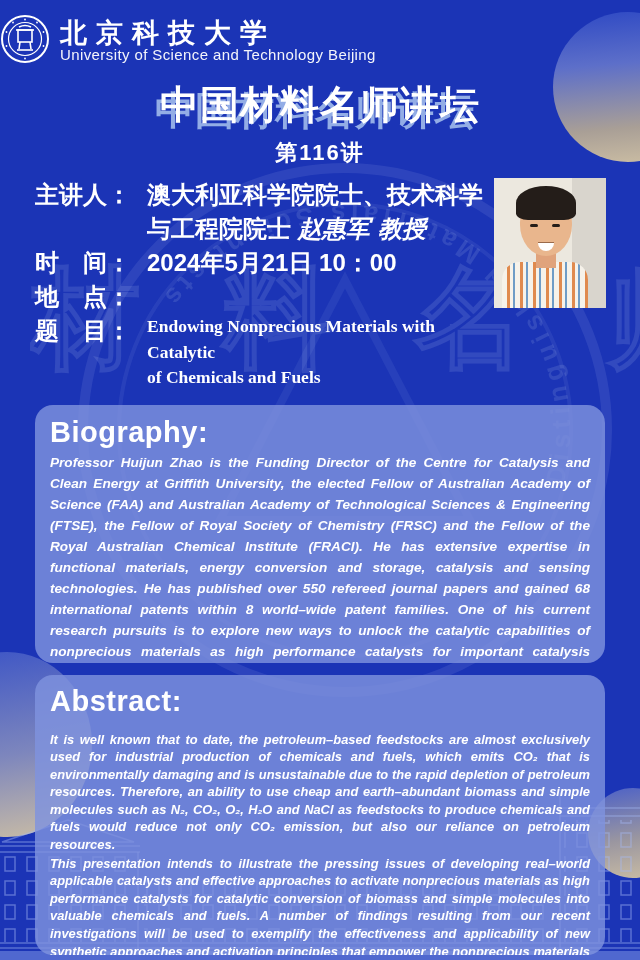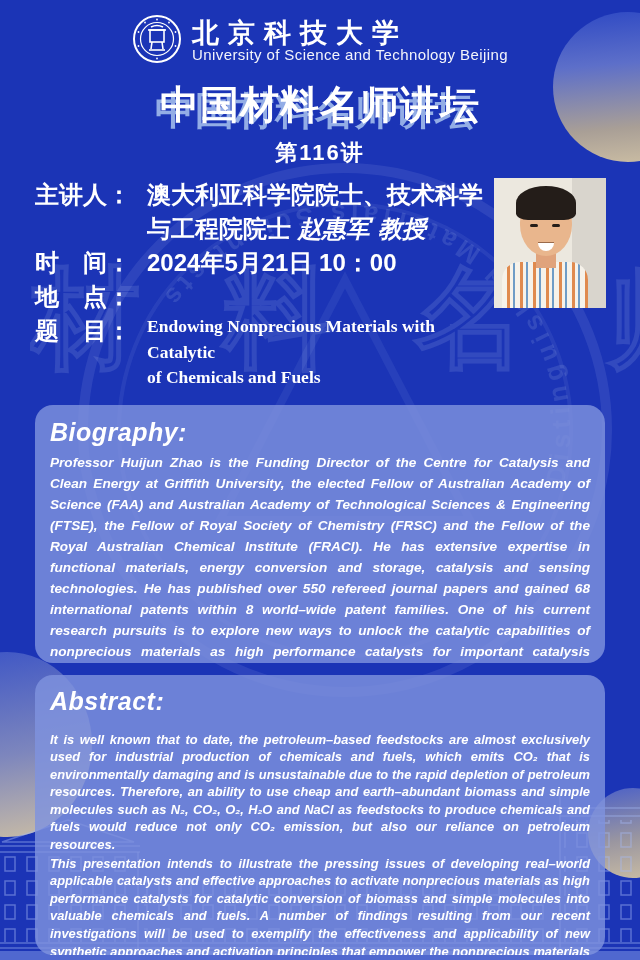--- a/index.html
+++ b/index.html
@@ -22,21 +22,21 @@
   .watermark-chars{
     position:absolute;left:30px;top:245px;width:610px;z-index:1;
     font-size:110px;font-weight:900;letter-spacing:26px;white-space:nowrap;
     color:transparent;-webkit-text-stroke:1.5px rgba(210,225,255,0.13);
     overflow:hidden;height:130px;
   }
   
   .buildings{position:absolute;left:0;top:780px;z-index:1;}
   .bottom-bar{position:absolute;left:0;top:951px;width:640px;height:9px;background:#5068cf;z-index:2;}
   
-  .header{position:relative;z-index:3;display:flex;justify-content:center;align-items:center;padding-top:14px;gap:10px;}
+  .header{position:relative;z-index:3;display:flex;justify-content:flex-start;align-items:center;padding-top:14px;gap:10px;}
   .emblem{width:50px;height:50px;flex:0 0 auto;}
   .uni-names{display:flex;flex-direction:column;align-items:flex-start;}
   .uni-cn{font-size:27px;font-weight:700;letter-spacing:9px;line-height:30px;
     font-family:"DejaVu Serif","Liberation Serif",serif;}
   .uni-en{font-size:15px;letter-spacing:.4px;line-height:13px;opacity:.95;}
   
   .main-title{position:relative;z-index:3;text-align:center;margin-top:8px;
     font-size:39px;font-weight:900;letter-spacing:1px;line-height:66px;
     text-shadow:-5px 6px 0 #93ade6;}
   .lecture-no{position:relative;z-index:3;text-align:center;
@@ -56,21 +56,21 @@
   .photo .neck{position:absolute;left:42px;bottom:40px;width:20px;height:16px;background:#e0a37c;}
   .photo .head{position:absolute;left:26px;top:16px;width:52px;height:62px;border-radius:46% 46% 50% 50%;background:#e9b68d;}
   .photo .hair{position:absolute;left:22px;top:8px;width:60px;height:34px;border-radius:50% 50% 20% 20%;background:#241d19;}
   .photo .eye{position:absolute;top:46px;width:8px;height:3px;border-radius:2px;background:#241d19;}
   .photo .smile{position:absolute;left:44px;top:64px;width:16px;height:8px;border-radius:0 0 16px 16px;background:#fff;border-top:1px solid #9a6a4a;}
   
   .panel{position:relative;z-index:3;margin:0 35px;width:540px;border-radius:18px;
     background:rgba(127,147,222,0.82);padding:10px 15px 8px 15px;box-sizing:content-box;overflow:hidden;}
   .panel-bio{margin-top:14px;height:240px;}
   .panel-abs{margin-top:12px;height:262px;}
-  .panel-heading{font-size:25px;font-weight:900;font-style:italic;line-height:34px;letter-spacing:.5px;}
+  .panel-heading{font-size:29px;font-weight:900;line-height:34px;letter-spacing:.5px;}
   .panel-body{font-size:13.6px;font-weight:700;font-style:italic;line-height:21px;
     text-align:justify;margin-top:3px;}
   .panel-abs .panel-heading{line-height:32px;}
   .panel-abs .panel-body{font-size:12.9px;line-height:17.6px;margin-top:14px;}
   .panel-abs .para2{margin-top:1px;}
 </style>
 </head>
 <body>
 
 <div class="blob blob-tr"></div>

